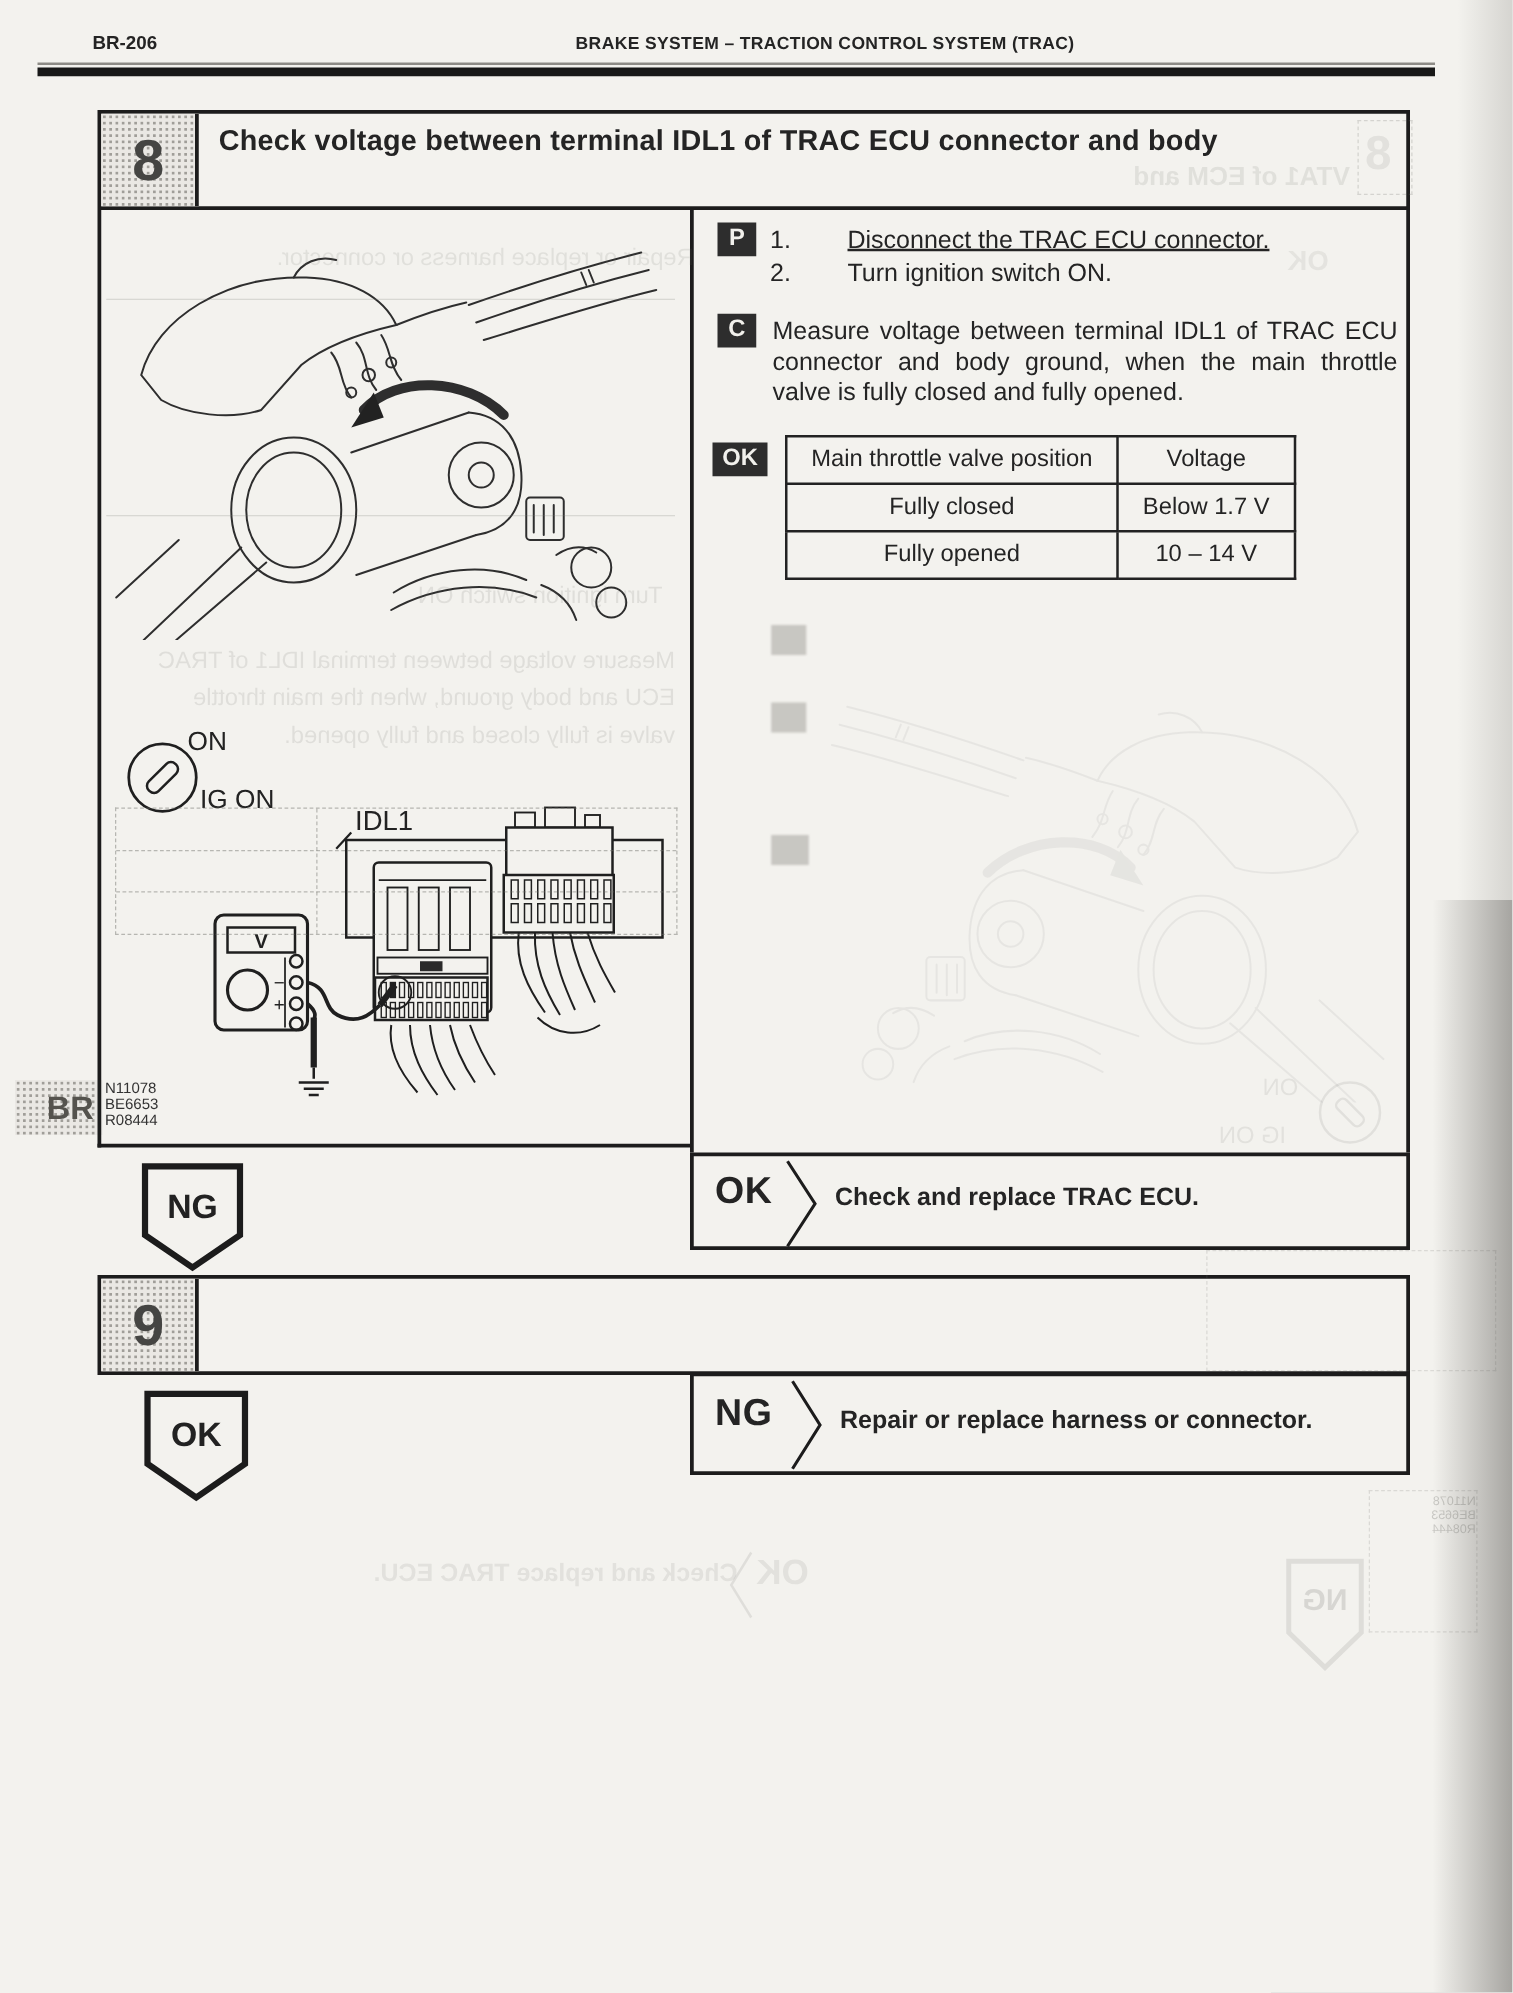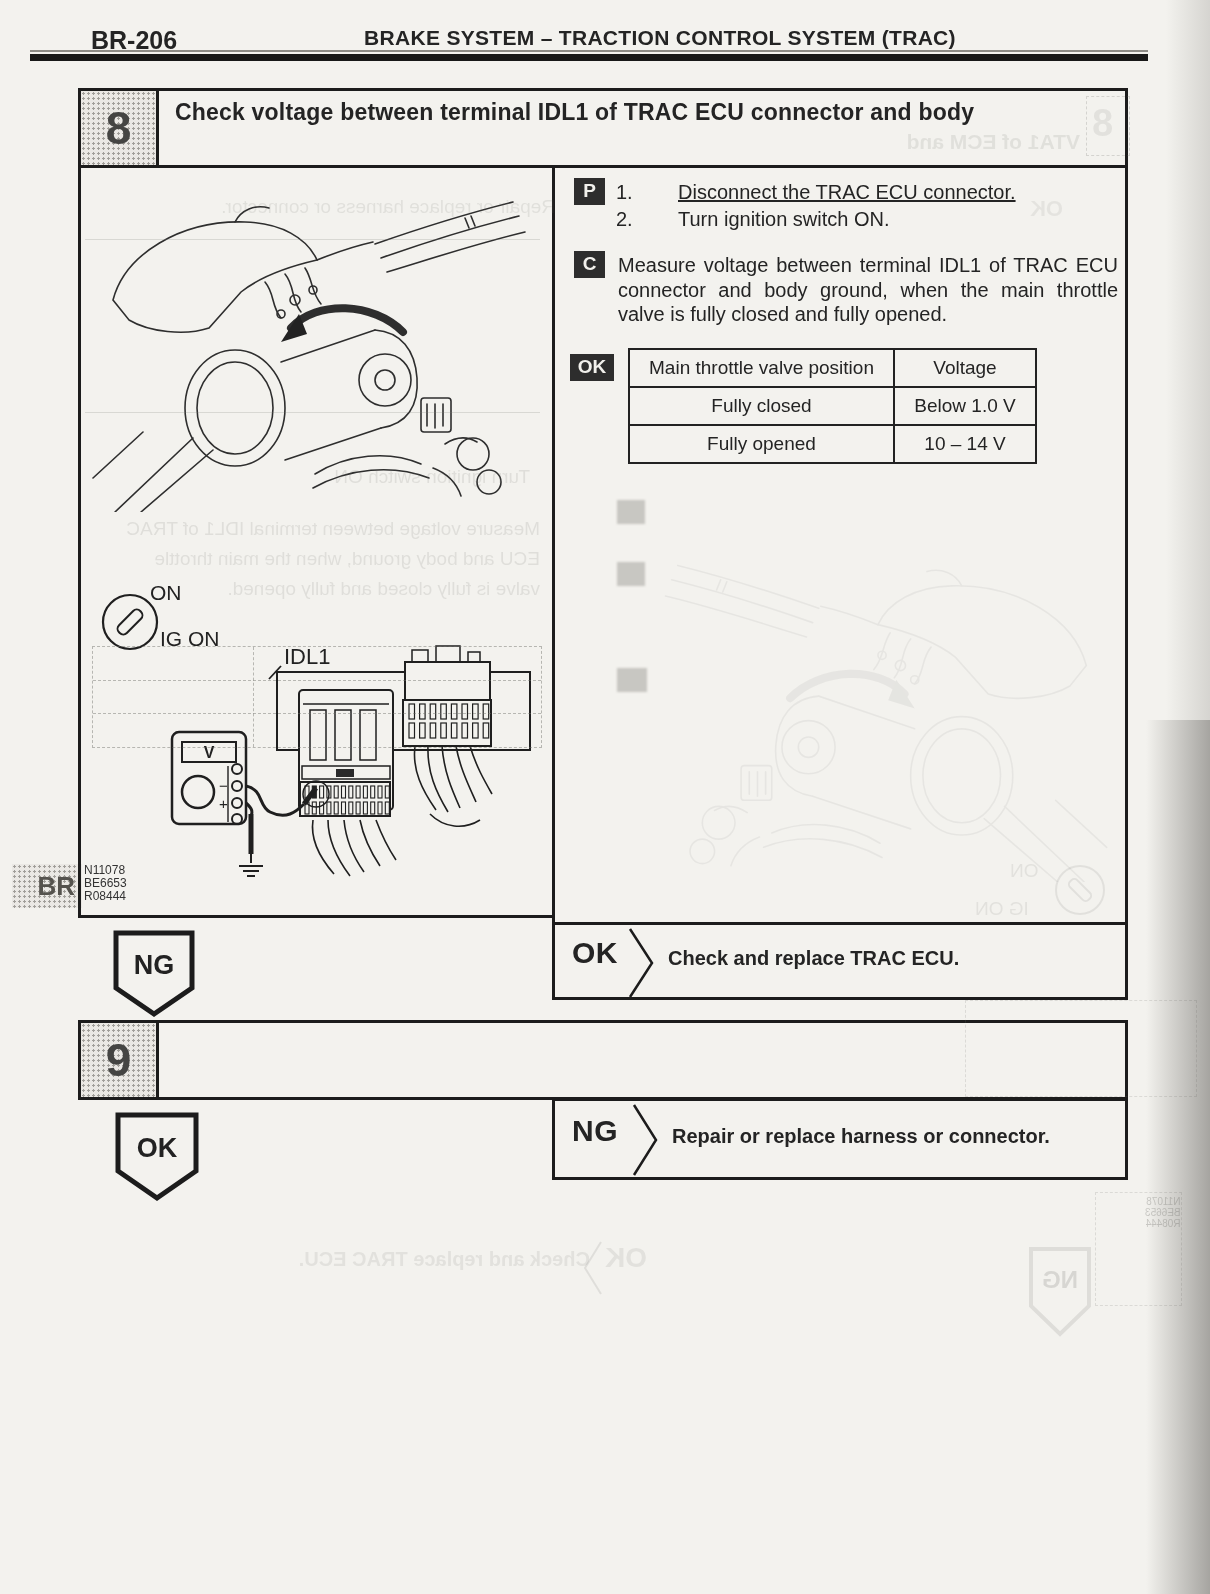--- a/index.html
+++ b/index.html
@@ -47,22 +47,22 @@
   .shade-bottom {
     position:absolute; right:0; top:720px; width:64px; height:874px;
     background:linear-gradient(to left, rgba(72,70,66,.45), rgba(72,70,66,0));
   }
 </style>
 </head>
 <body>
 
 <div class="page">
 
-  <div class="abs bold" style="left:91px; top:26px; font-size:25px;">BR-206</div>
-  <div class="abs bold" style="left:280px; top:26px; width:760px; text-align:center; font-size:21px; letter-spacing:.3px;">BRAKE SYSTEM – TRACTION CONTROL SYSTEM (TRAC)</div>
+  <div class="abs bold" style="left:74px; top:26px; font-size:15px;">BR-206</div>
+  <div class="abs bold" style="left:280px; top:26px; width:760px; text-align:center; font-size:14px; letter-spacing:.3px;">BRAKE SYSTEM – TRACTION CONTROL SYSTEM (TRAC)</div>
   <div class="abs" style="left:30px; top:50px; width:1118px; height:2px; background:#8d8b86;"></div>
   <div class="abs" style="left:30px; top:54px; width:1118px; height:7px; background:#181818;"></div>
 
   <div class="abs halftone" style="left:12px; top:864px; width:70px; height:44px;">
     <div class="abs bold" style="right:7px; top:7px; font-size:26px; color:#55534e;">BR</div>
   </div>
 
   <div class="box" style="left:78px; top:88px; width:1050px; height:80px;">
     <div class="abs halftone stepnum" style="left:0; top:0; width:75px; height:74px; border-right:3px solid #1c1c1c;">8</div>
     <div class="abs steptitle" style="left:94px; top:6px; width:940px;">
@@ -236,21 +236,21 @@
 
   <div class="badge" style="left:570px; top:354px; width:44px; height:27px;">OK</div>
   <table class="spec-table" style="left:628px; top:348px; width:409px;">
     <tbody>
         <tr>
       <td style="width:263px;">Main throttle valve position</td>
       <td>Voltage</td>
     </tr>
     <tr>
       <td>Fully closed</td>
-      <td>Below 1.0 V</td>
+      <td>Below 1.7 V</td>
     </tr>
     <tr>
       <td>Fully opened</td>
       <td>10 – 14 V</td>
     </tr>
   </tbody>
     </table>
 
   <div class="box" style="left:552px; top:922px; width:576px; height:78px;"></div>
   <div class="abs result-label" style="left:572px; top:936px;">OK</div>

